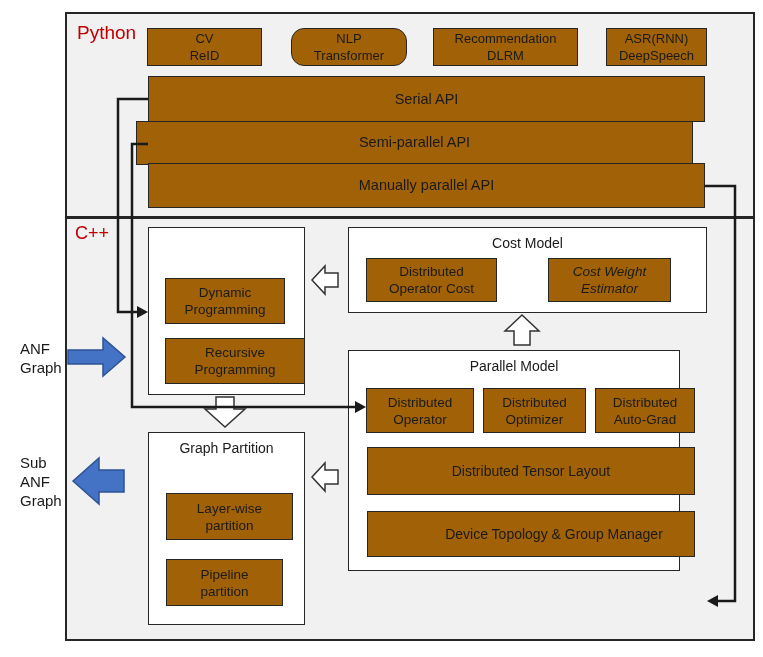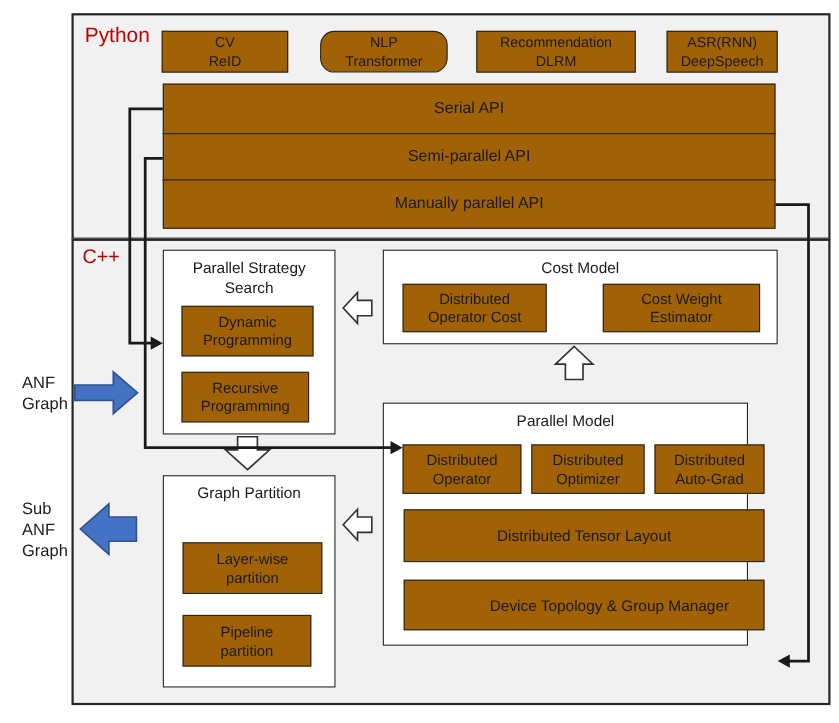--- a/index.html
+++ b/index.html
@@ -38,44 +38,42 @@
   <div class="box ml" style="left:147px;top:28px;width:115px;height:38px;font-size:13px;">CV
 ReID</div>
   <div class="box ml" style="left:291px;top:28px;width:116px;height:38px;font-size:13px;border-radius:13px;">NLP
 Transformer</div>
   <div class="box ml" style="left:433px;top:28px;width:145px;height:38px;font-size:13px;">Recommendation
 DLRM</div>
   <div class="box ml" style="left:606px;top:28px;width:101px;height:38px;font-size:13px;">ASR(RNN)
 DeepSpeech</div>
 
   <div class="box bar" style="left:148px;top:76px;width:557px;height:46px;">Serial API</div>
-  <div class="box bar" style="left:148px;top:120.5px;width:557px;height:44px;">Semi-parallel API</div>
+  <div class="box bar" style="left:136px;top:120.5px;width:557px;height:44px;">Semi-parallel API</div>
   <div class="box bar" style="left:148px;top:163px;width:557px;height:45px;">Manually parallel API</div>
 
   <div class="section" style="left:65px;top:216.5px;width:690px;height:424px;"></div>
   <div class="sec-label" style="left:75px;top:223px;font-size:18px;">C++</div>
 
   <div class="group" style="left:148px;top:227px;width:157px;height:168px;">
-    <div class="group-title ml">Parallel Strategy
-Search</div>
     <div class="box ml" style="left:16px;top:50px;width:120px;height:46px;">Dynamic
 Programming</div>
-    <div class="box ml" style="left:16px;top:110px;width:116px;height:46px;">Recursive
+    <div class="box ml" style="left:16px;top:110px;width:140px;height:46px;">Recursive
 Programming</div>
   </div>
 
   <div class="group" style="left:348px;top:227px;width:359px;height:86px;">
     <div class="group-title">Cost Model</div>
     <div class="box ml" style="left:17px;top:30px;width:131px;height:44px;">Distributed
 Operator Cost</div>
-    <div class="box ml" style="left:199px;top:30px;width:143px;height:44px;">Cost Weight
+    <div class="box ml" style="left:199px;top:30px;width:123px;height:44px;font-style:italic;">Cost Weight
 Estimator</div>
   </div>
 
-  <div class="group" style="left:348px;top:366px;width:332px;height:221px;">
+  <div class="group" style="left:348px;top:350px;width:332px;height:221px;">
     <div class="group-title">Parallel Model</div>
     <div class="box ml" style="left:17px;top:37px;width:108px;height:45px;">Distributed
 Operator</div>
     <div class="box ml" style="left:134px;top:37px;width:103px;height:45px;">Distributed
 Optimizer</div>
     <div class="box ml" style="left:246px;top:37px;width:100px;height:45px;">Distributed
 Auto-Grad</div>
     <div class="box" style="left:18px;top:96px;width:328px;height:48px;font-size:14px;">Distributed Tensor Layout</div>
     <div class="box" style="left:18px;top:160px;width:328px;height:46px;font-size:14px;padding-left:46px;">Device Topology &amp; Group Manager</div>
   </div>

